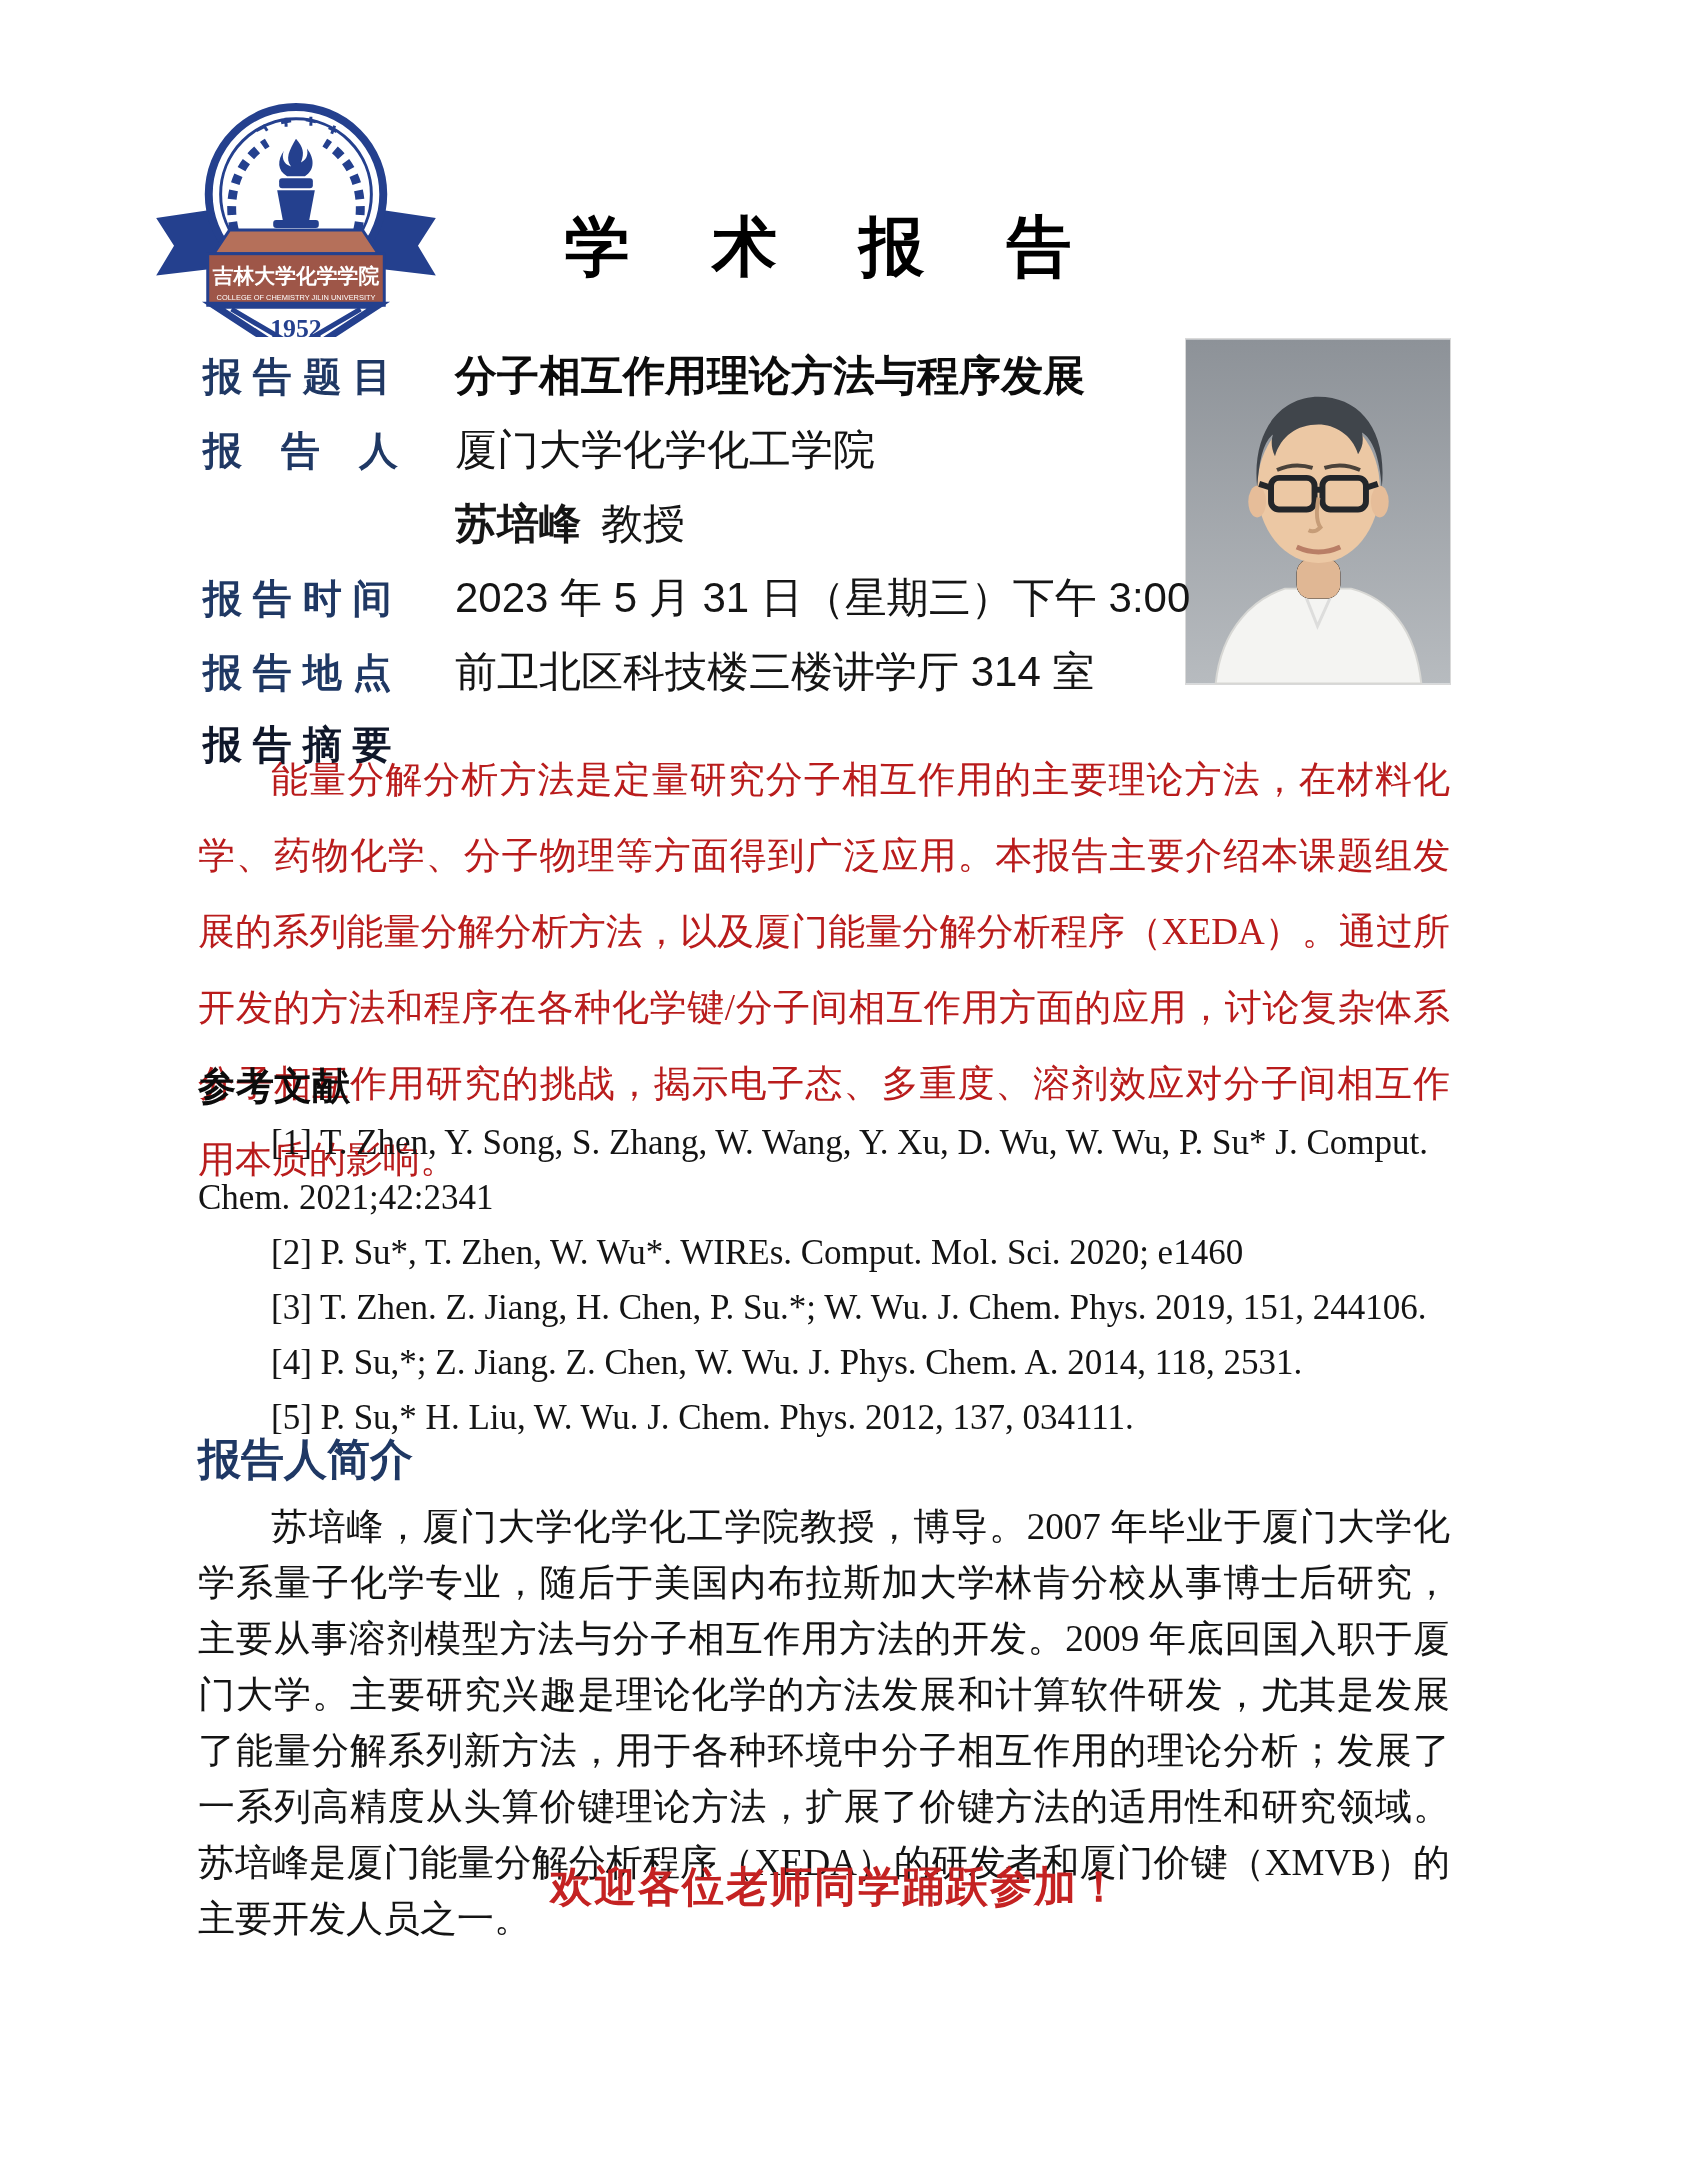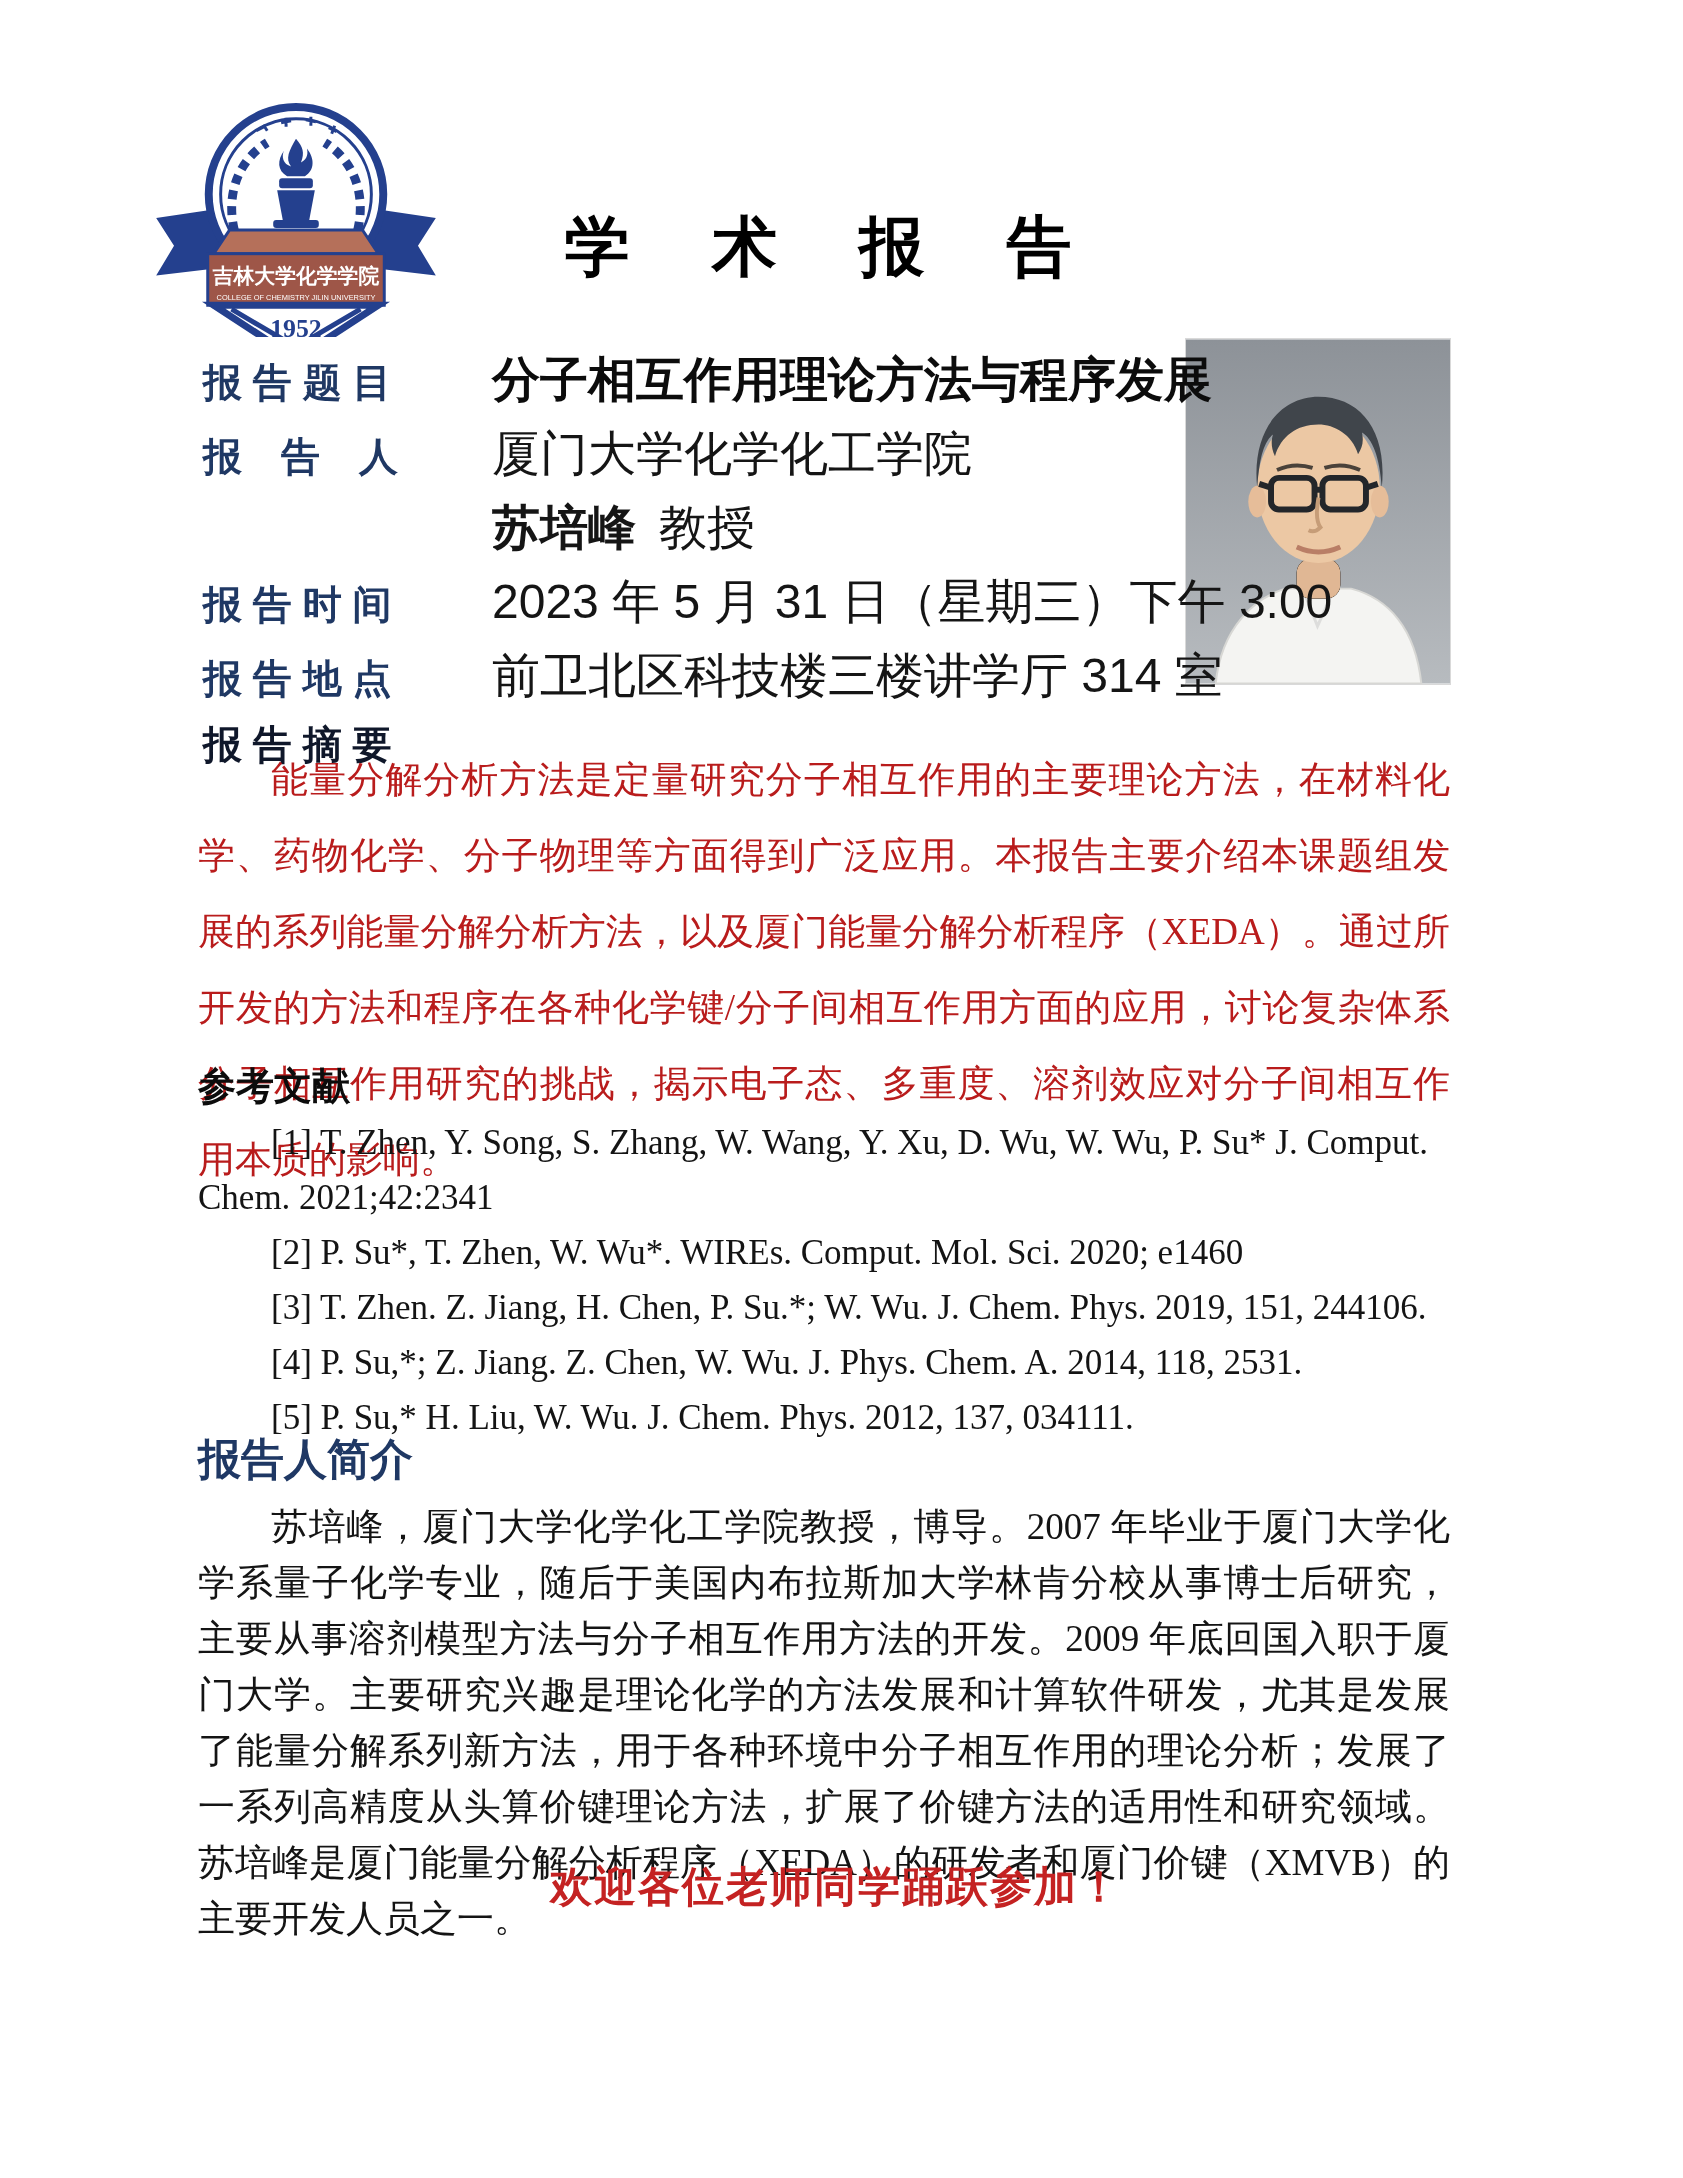--- a/index.html
+++ b/index.html
@@ -21,26 +21,26 @@
     letter-spacing:12px;word-spacing:42px;white-space:nowrap;
   }
   .speaker-photo{
     position:absolute;left:1186px;top:339px;width:264px;height:345px;
     box-shadow:0 0 0 1px #d9d9d9;
   }
   .info{
     position:absolute;left:203px;top:348px;width:990px;
     font-family:"Liberation Sans",sans-serif;
   }
-  .info-row{display:flex;align-items:baseline;height:74px;gap:37px;}
+  .info-row{display:flex;align-items:baseline;height:74px;}
   .info-label{
     flex:0 0 252px;color:#1f3864;font-weight:bold;font-size:39px;
     white-space:nowrap;
   }
-  .info-value{font-size:48px;color:#151515;white-space:nowrap;}
+  .info-value{font-size:42px;color:#151515;white-space:nowrap;}
   .info-value.bold{font-weight:bold;color:#0c0c0c;}
   .name-bold{font-weight:bold;}
   .section-label{color:#0f172a;font-weight:bold;font-size:39px;}
   .abstract{
     position:absolute;left:198px;top:742px;width:1252px;margin:0;
     font-size:37px;line-height:76px;text-align:justify;text-indent:73px;
     color:#b91c1c;
   }
   .refs-header{
     position:absolute;left:198px;top:1061px;margin:0;

